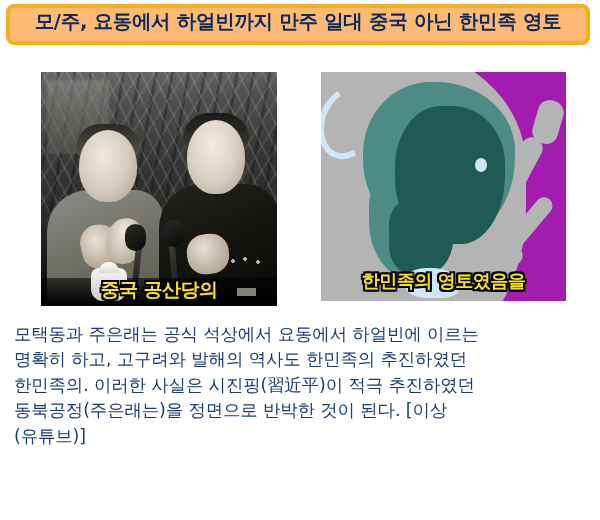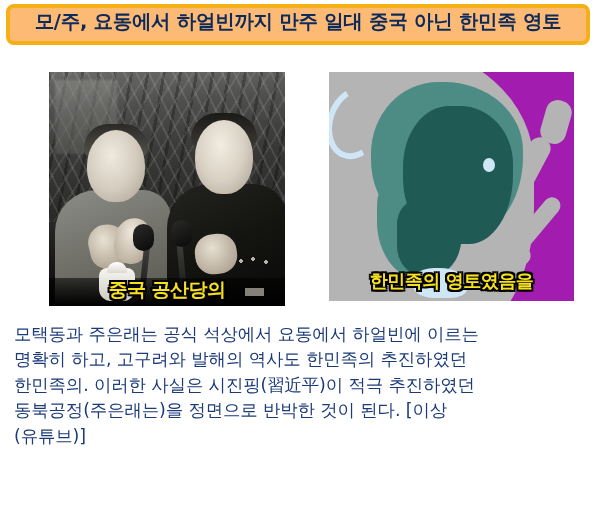--- a/index.html
+++ b/index.html
@@ -19,21 +19,21 @@
     border-radius:8px;
     display:flex;justify-content:center;
   }
   #headline-text{
     font-size:19.5px;font-weight:bold;color:#0d2a5c;
     letter-spacing:-0.3px;white-space:nowrap;
     font-family:"DejaVu Sans","Liberation Sans",sans-serif;
   }
 
   
-  #media-row{position:absolute;left:12px;top:70px;width:535px;height:240px;}
+  #media-row{position:absolute;left:4px;top:70px;width:535px;height:240px;}
 
   
   #photo-figure{
     position:absolute;left:37px;top:2px;width:236px;height:234px;
     overflow:hidden;background:#111;
   }
   .ph-layer{position:absolute;}
   
   #ph-bg{
     left:0;top:0;width:236px;height:234px;

